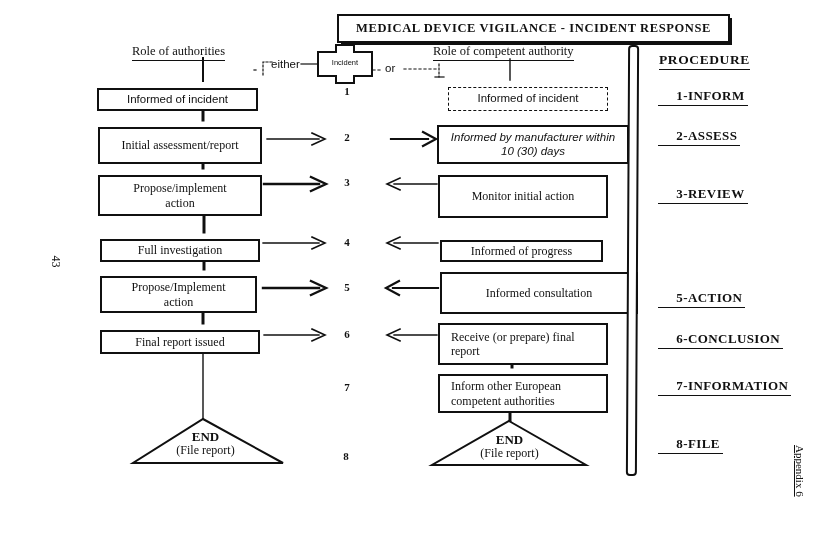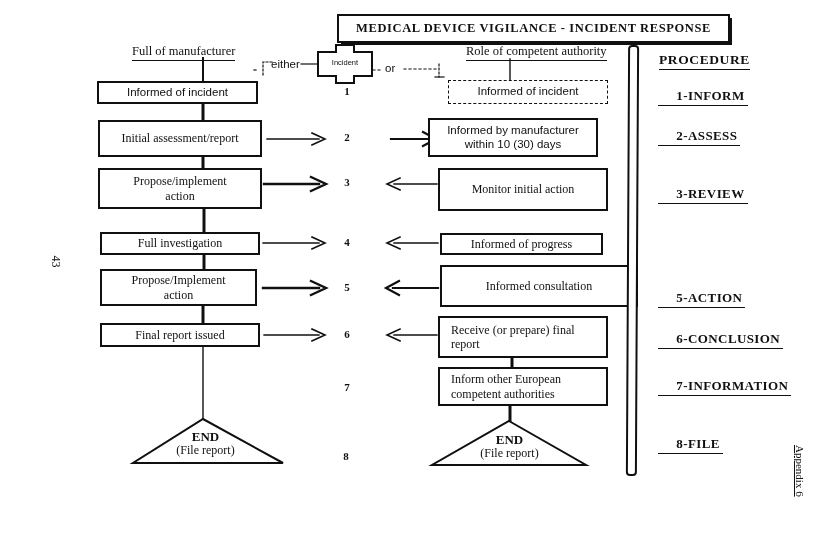--- a/index.html
+++ b/index.html
@@ -8,37 +8,37 @@
   svg.overlay{position:absolute;left:0;top:0;width:832px;height:543px;}
 
   .title-box{position:absolute;left:337px;top:14px;width:389px;height:25px;
     border:2.5px solid #101010;box-shadow:3px 3px 0 -1px #101010;background:#fff;
     display:flex;align-items:center;justify-content:center;
     font-weight:bold;font-size:12.5px;letter-spacing:.6px;white-space:nowrap;}
 
   .hdr{position:absolute;font-size:12.5px;border-bottom:1.2px solid #101010;
        padding-bottom:1px;white-space:nowrap;}
   .hdr-man{left:132px;top:44px;}
-  .hdr-auth{left:433px;top:44px;margin-left:33px;}
+  .hdr-auth{left:433px;top:44px;}
 
   .fbox{position:absolute;border:2px solid #101010;background:#fff;
     display:flex;align-items:center;justify-content:center;text-align:center;
-    font-size:12px;line-height:1.18;padding:1px 4px;box-sizing:border-box;}
+    font-size:12px;line-height:1.18;padding:1px 4px;box-sizing:border-box;margin-top:7px;}
   .sans{font-family:"Liberation Sans", sans-serif;font-size:11.5px;}
   .la{justify-content:flex-start;text-align:left;padding-left:11px;}
 
   .lb1{left:97px;top:81px;width:161px;height:23px;}
   .lb2{left:98px;top:120px;width:164px;height:37px;}
   .lb3{left:98px;top:168px;width:164px;height:41px;padding:0 30px;}
   .lb4{left:100px;top:232px;width:160px;height:23px;}
   .lb5{left:100px;top:269px;width:157px;height:37px;padding:0 28px;}
   .lb6{left:100px;top:323px;width:160px;height:24px;}
 
   .rb1{left:448px;top:80px;width:160px;height:24px;border:1.5px dashed #101010;}
-  .rb2{left:428px;top:118px;width:170px;height:39px;}
+  .rb2{left:437px;top:118px;width:192px;height:39px;font-style:italic;}
   .rb3{left:438px;top:168px;width:170px;height:43px;}
   .rb4{left:440px;top:233px;width:163px;height:22px;}
   .rb5{left:440px;top:265px;width:198px;height:42px;}
   .rb6{left:438px;top:316px;width:170px;height:42px;}
   .rb7{left:438px;top:367px;width:170px;height:39px;}
 
   .num{position:absolute;width:14px;text-align:center;font-size:11px;font-weight:bold;}
   .n1{left:340px;top:85px;} .n2{left:340px;top:131px;} .n3{left:340px;top:176px;}
   .n4{left:340px;top:236px;} .n5{left:340px;top:281px;} .n6{left:340px;top:328px;}
   .n7{left:340px;top:381px;} .n8{left:339px;top:450px;}
@@ -154,21 +154,21 @@
         <polyline points="399,281 386,288 399,295" stroke-width="2.2"></polyline>
     </g>
     <g>
       <path d="M437,335 H394" stroke-width="1.3"></path>
         <polyline points="400,329 387,335 400,341" stroke-width="1.6"></polyline>
     </g>
   </svg>
 
   <div class="title-box">MEDICAL DEVICE VIGILANCE - INCIDENT RESPONSE</div>
 
-  <div class="hdr hdr-man">Full of manufacturer</div>
+  <div class="hdr hdr-man">Role of authorities</div>
   <div class="hdr hdr-auth">Role of competent authority</div>
 
   <div class="smalllbl either">either</div>
   <div class="incident-label">Incident</div>
   <div class="smalllbl or">or</div>
 
   <div class="fbox sans lb1">Informed of incident</div>
   <div class="fbox lb2">Initial assessment/report</div>
   <div class="fbox lb3">Propose/implement action</div>
   <div class="fbox lb4">Full investigation</div>

